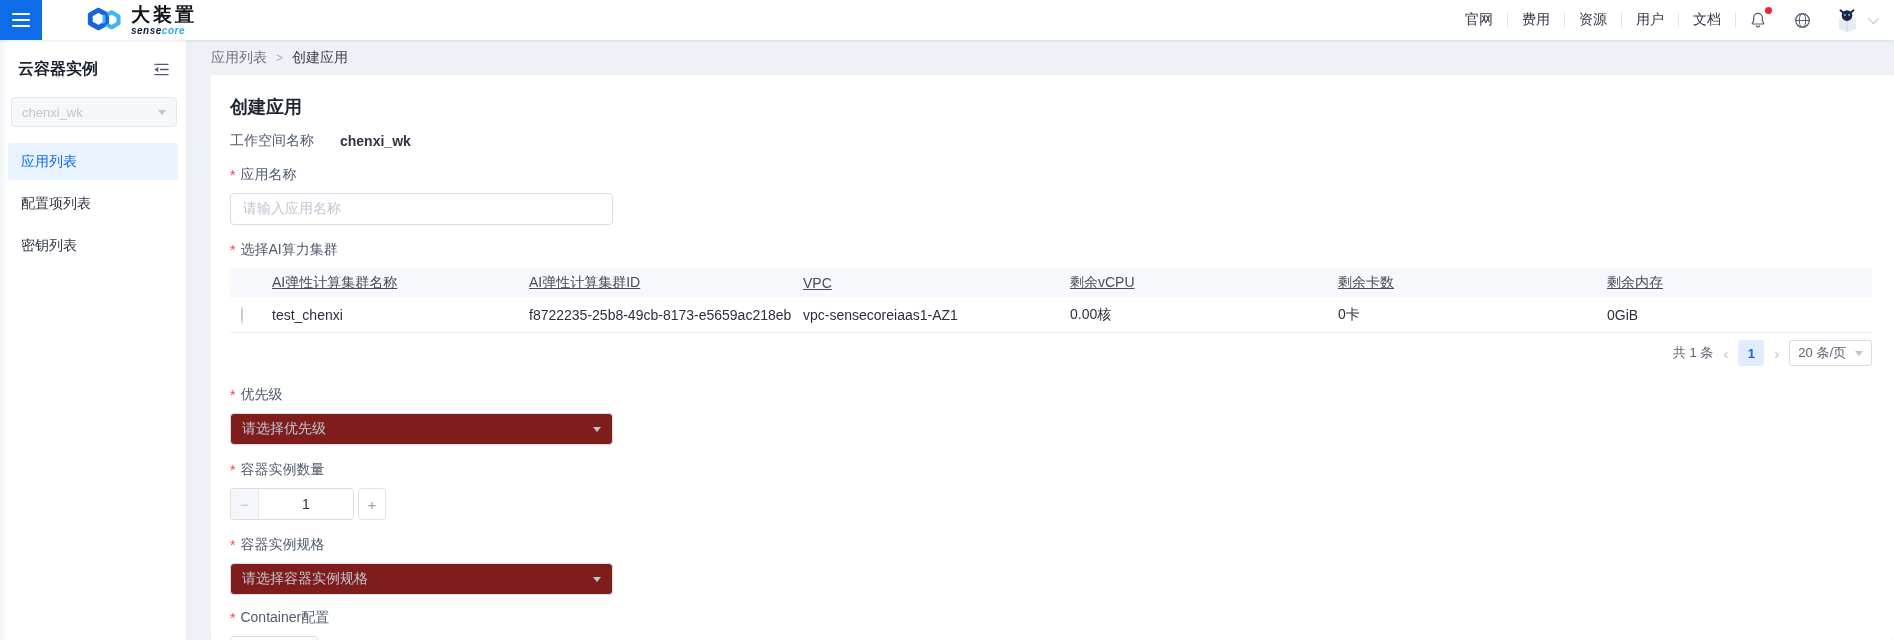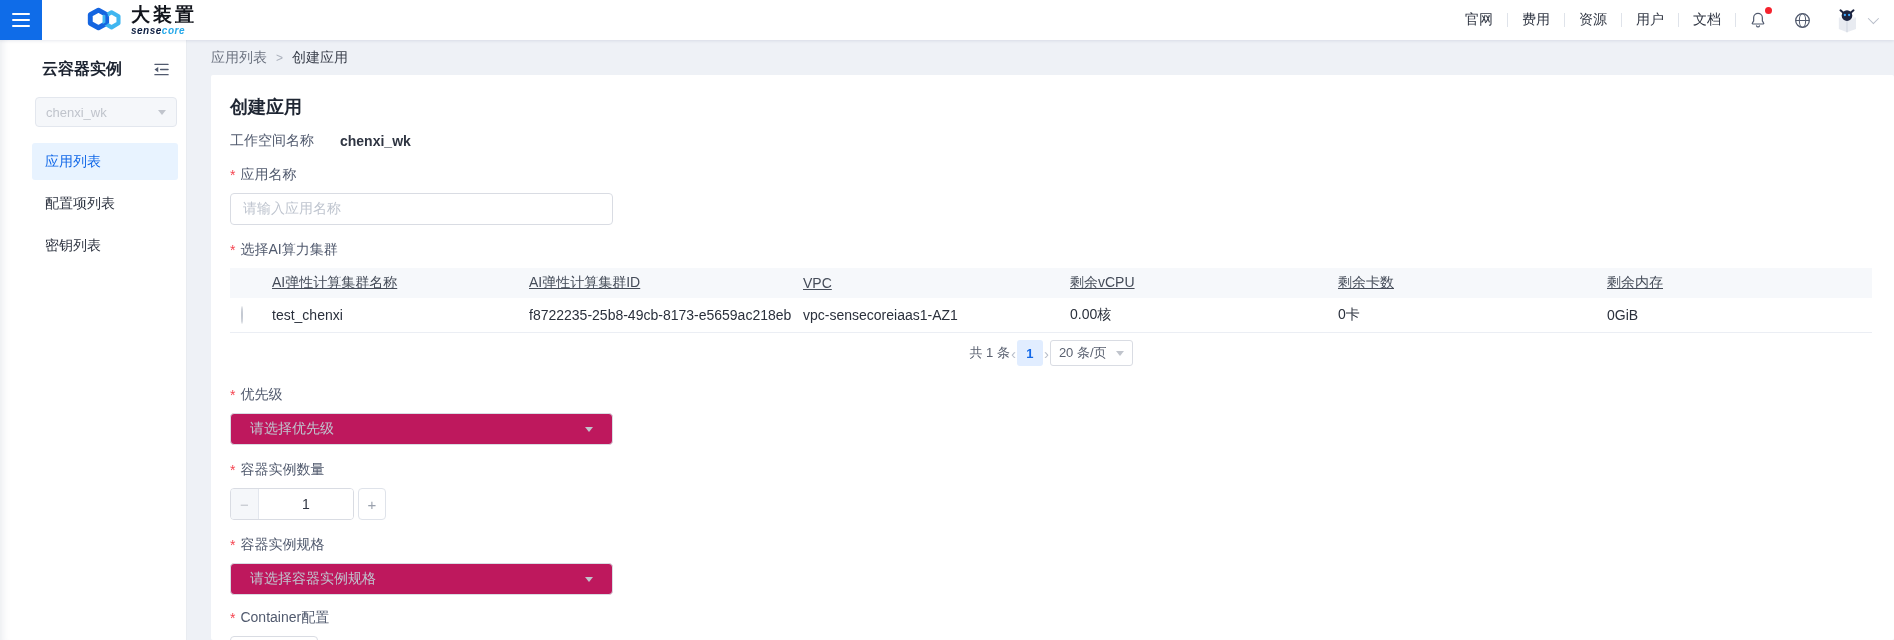--- a/index.html
+++ b/index.html
@@ -23,21 +23,21 @@
   .vsep { width:1px; height:14px; background:#dfe3ea; }
   .icon-btn { padding:0 13px; display:flex; align-items:center; cursor:pointer; position:relative; }
   .badge { position:absolute; top:-4px; right:8px; width:7px; height:7px; background:#f5222d; border-radius:50%; }
   .avatar-wrap { display:flex; align-items:center; gap:7px; margin-left:8px; cursor:pointer; }
   .chev { width:8px; height:8px; border-right:1.5px solid #b7bdc9; border-bottom:1.5px solid #b7bdc9;
           transform:rotate(45deg) translateY(-2px); }
 
   
   .shell { display:flex; height:600px; }
   .sidebar { width:187px; background:#fff; flex-shrink:0; border-right:1px solid #e9ecf1;
-             box-shadow:inset 10px 0 9px -8px rgba(30,50,90,.10);padding-left:24px; }
+             box-shadow:inset 10px 0 9px -8px rgba(30,50,90,.10); }
   .side-head { display:flex; align-items:center; justify-content:space-between; padding:19px 16px 12px 18px; }
   .side-title { font-size:16px; font-weight:bold; color:#1c2330; }
   .collapse-btn { cursor:pointer; display:flex; align-items:center; }
   .ws-select { margin:5px 9px 16px 11px; height:30px; border:1px solid #e3e7ee; background:#f5f7fa;
                border-radius:4px; display:flex; align-items:center; justify-content:space-between;
                padding:0 10px; color:#c0c4cc; font-size:13px; cursor:not-allowed; }
   .caret { width:0; height:0; border-left:4.5px solid transparent; border-right:4.5px solid transparent;
            border-top:5.5px solid #c0c4cc; }
   .side-item { height:37px; display:flex; align-items:center; padding-left:13px; margin:5px 8px;
                border-radius:3px; font-size:14px; color:#2f3542; cursor:pointer; }
@@ -57,33 +57,33 @@
   .ws-value { margin-left:26px; color:#2f3542; font-weight:bold; }
 
   .field { margin-top:16px; }
   .flabel { font-size:14px; color:#515a6e; display:flex; align-items:center; margin-bottom:9px; }
   .req { color:#f5434f; font-style:normal; margin-right:5px; font-size:14px; }
 
   .text-input { width:383px; height:32px; border:1px solid #d9dce3; border-radius:4px; padding:0 12px;
                 font-size:14px; color:#2f3542; outline:none; display:block; background:#fff;font-family:Liberation Mono, monospace; }
   .text-input::placeholder { color:#bfc5cf; }
 
-  .select { width:383px; height:32px; border:1px solid #d9dce3; border-radius:4px; background:#be185d;
-            display:flex; align-items:center; justify-content:space-between; padding:0 19px;
+  .select { width:383px; height:32px; border:1px solid #d9dce3; border-radius:4px; background:#7f1d1d;
+            display:flex; align-items:center; justify-content:space-between; padding:0 11px;
             font-size:14px; color:#bfc5cf; cursor:pointer; }
 
   
   .grid-row { display:grid; grid-template-columns:42px 257px 274px 267px 268px 269px 1fr; align-items:center; }
   .thead { background:#f6f8fb; height:30px; }
   .th { font-size:14px; color:#454c59;text-decoration:underline; }
   .trow { height:35px; border-bottom:1px solid #ebeef4; font-size:14px; color:#2a303c; }
   .radio { width:15px; height:15px; border:1px solid #c4c9d2; border-radius:50%; background:#fff;
            margin-left:11px; cursor:pointer; }
 
-  .pager { display:flex; align-items:center; justify-content:center; gap:0; margin-top:7px;
+  .pager { display:flex; align-items:center; justify-content:flex-end; gap:9px; margin-top:7px;
            font-size:13px; color:#5a6170; }
   .pg-arrow { color:#b7bdc9; font-size:15px; cursor:pointer; padding:0 1px; line-height:1; }
   .pg-num { min-width:26px; height:26px; display:flex; align-items:center; justify-content:center;
             background:#e1edff; color:#1268e8; border-radius:3px; font-weight:bold; cursor:pointer; }
   .pg-size { height:26px; border:1px solid #d9dce3; border-radius:3px; display:flex; align-items:center;
              gap:9px; padding:0 8px; background:#fff; cursor:pointer; color:#5a6170; }
 
   
   .stepper { display:flex; align-items:center; }
   .step-group { display:flex; border:1px solid #d9dce3; border-radius:4px; overflow:hidden; height:32px; }

